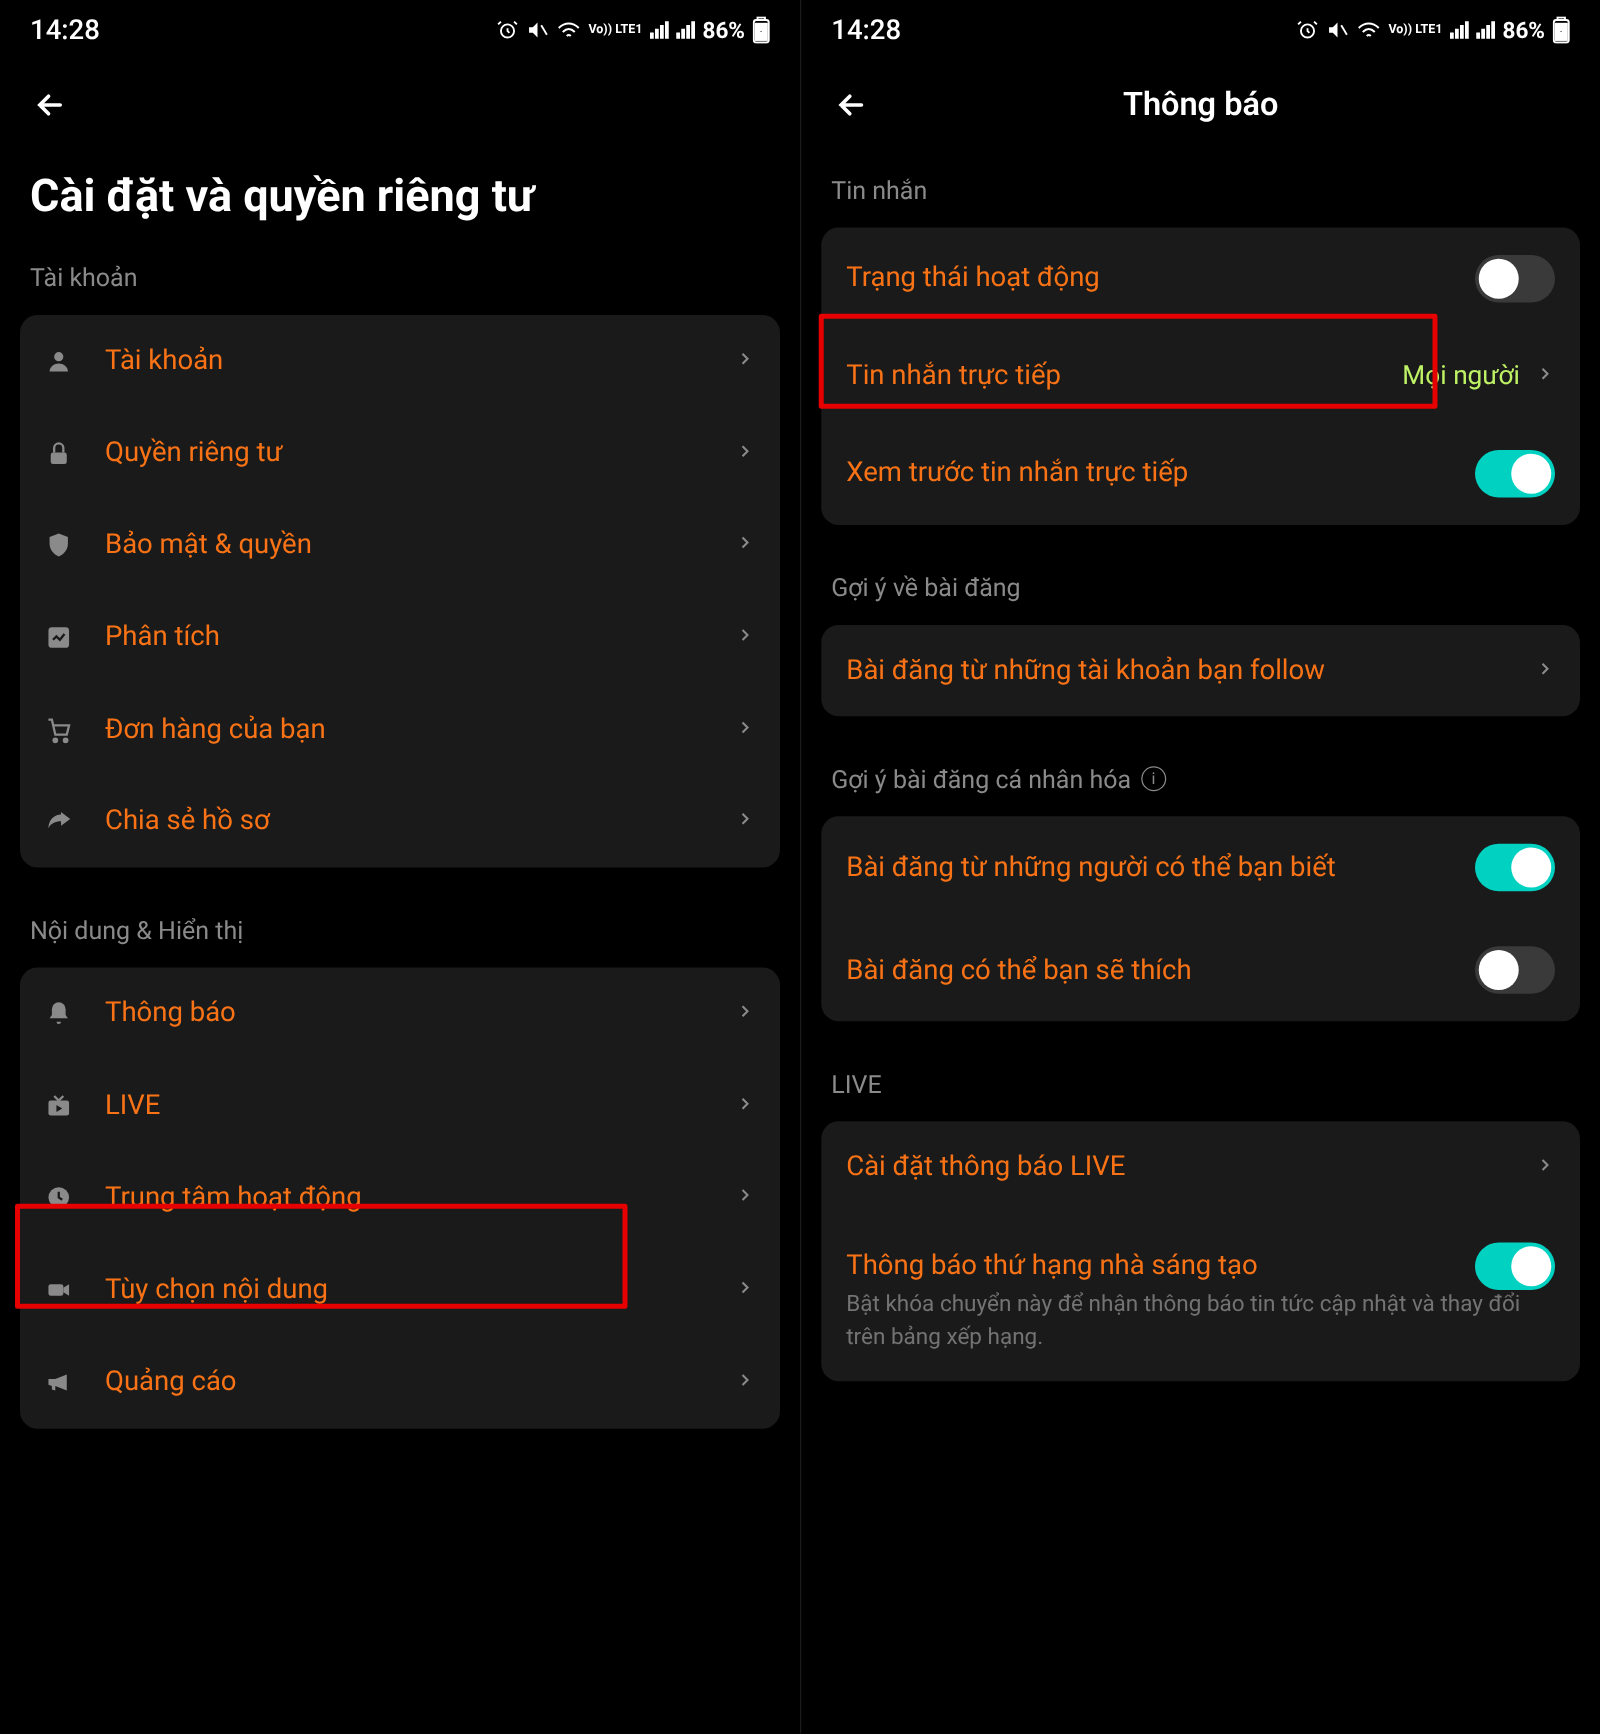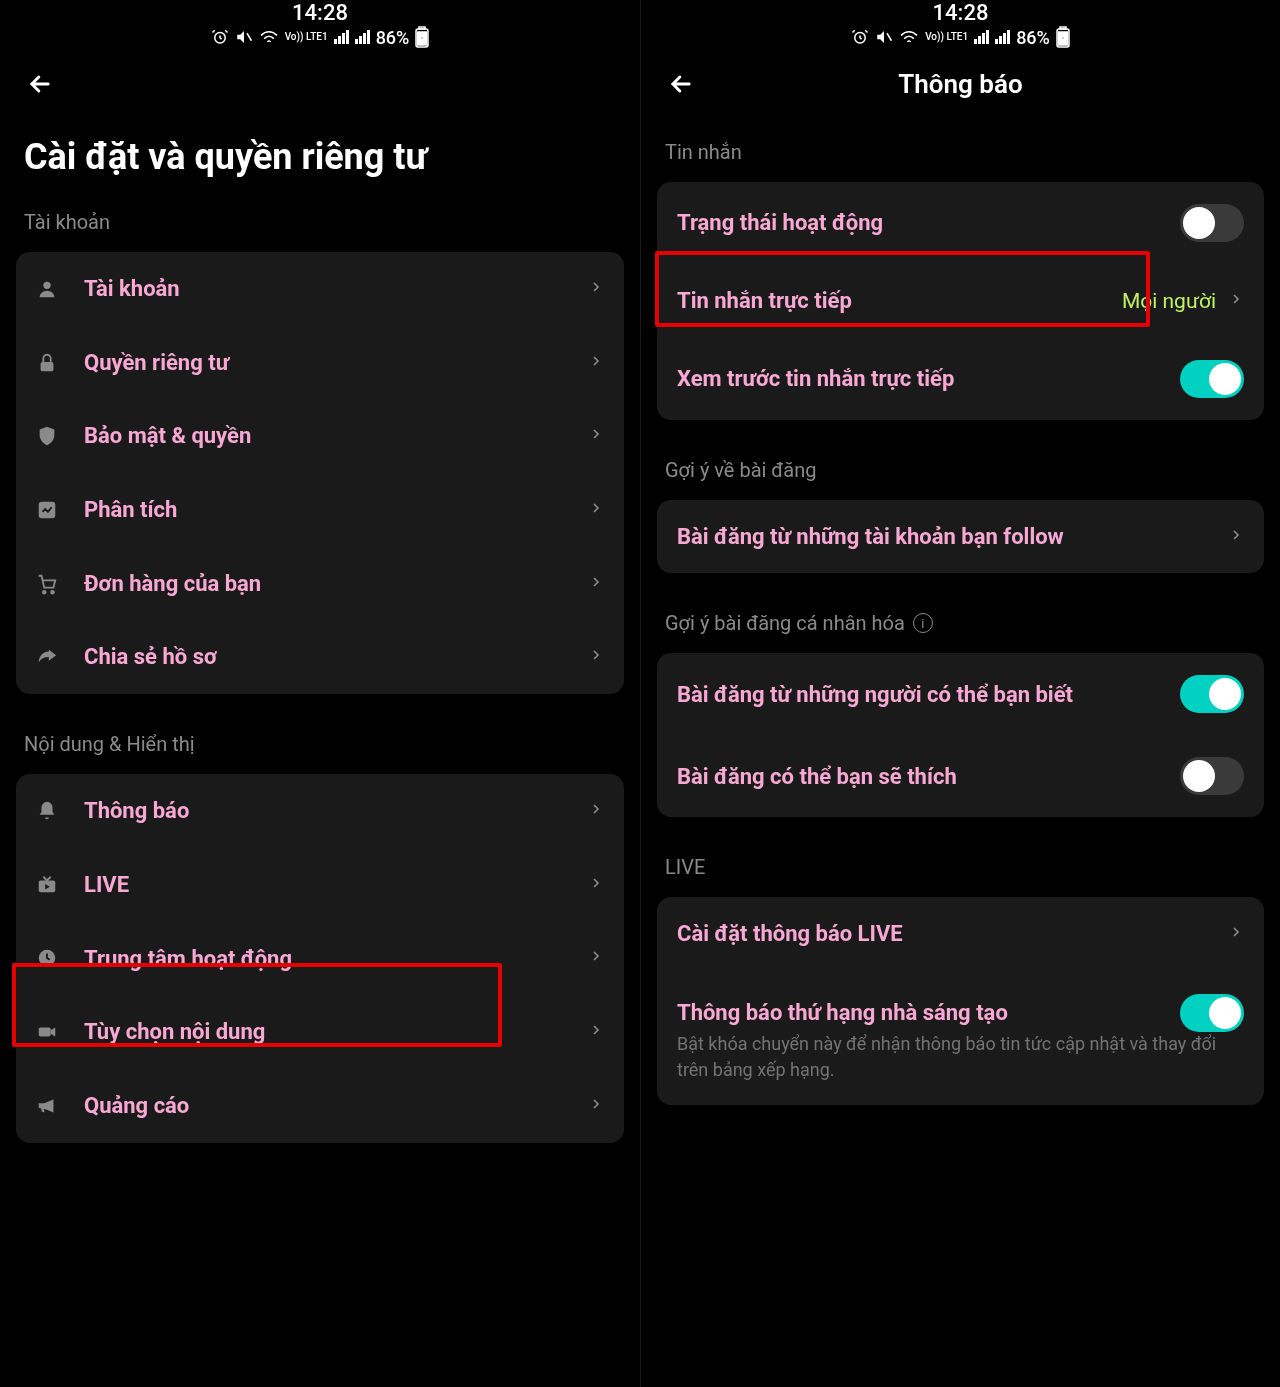--- a/index.html
+++ b/index.html
@@ -23,24 +23,23 @@
   
   .status-bar {
     height: 48px;
     display: flex;
     align-items: center;
     justify-content: space-between;
     padding: 0 24px;
     font-size: 22px;
     font-weight: 500;
     color: #fff;
-    flex-direction: column;
   }
   .status-left { display: flex; align-items: center; gap: 6px; }
-  .status-right { display: flex; align-items: center; gap: 6px; font-size: 18px; }
+  .status-right { display: flex; align-items: center; gap: 6px; font-size: 18px; font-weight: bold; }
   .status-icon { display: inline-flex; align-items: center; }
   .signal-bars { display: inline-flex; gap: 1px; align-items: flex-end; }
   .signal-bars span { width: 3px; background: #fff; display: block; }
   .signal-bars span:nth-child(1){height:5px;}
   .signal-bars span:nth-child(2){height:8px;}
   .signal-bars span:nth-child(3){height:11px;}
   .signal-bars span:nth-child(4){height:14px;}
   .lte { font-size: 10px; line-height: 8px; display: inline-block; }
   
   
@@ -98,24 +97,23 @@
     position: relative;
   }
   .row-icon {
     width: 32px;
     display: flex; align-items: center; justify-content: flex-start;
     margin-right: 16px;
     color: #8a8a8a;
   }
   .row-label {
     font-size: 22px;
-    color: #f9a8d4;
+    color: #f97316;
     flex: 1;
     line-height: 1.35;
-    font-weight: bold;
   }
   .row-value {
     font-size: 21px;
     color: #bef264;
     margin-right: 12px;
   }
   .row-sub {
     font-size: 18px;
     color: #737373;
     padding: 0 20px 22px 20px;

